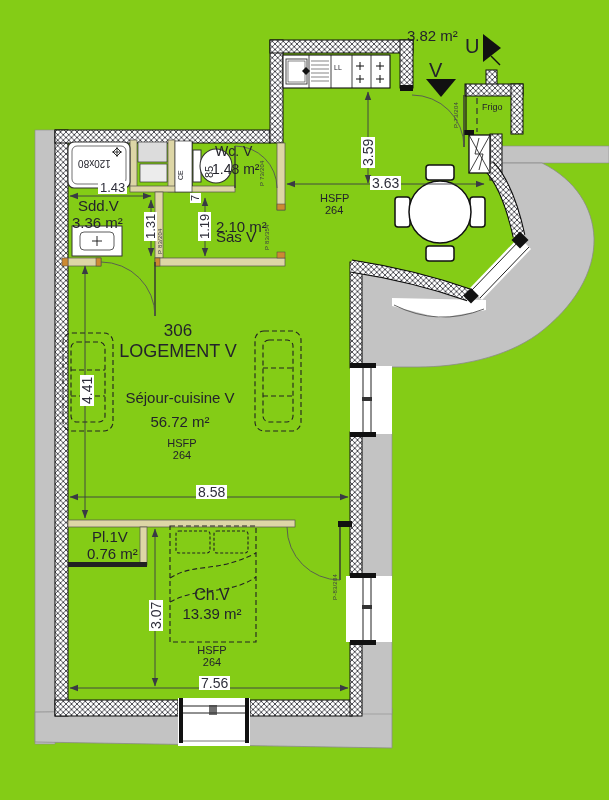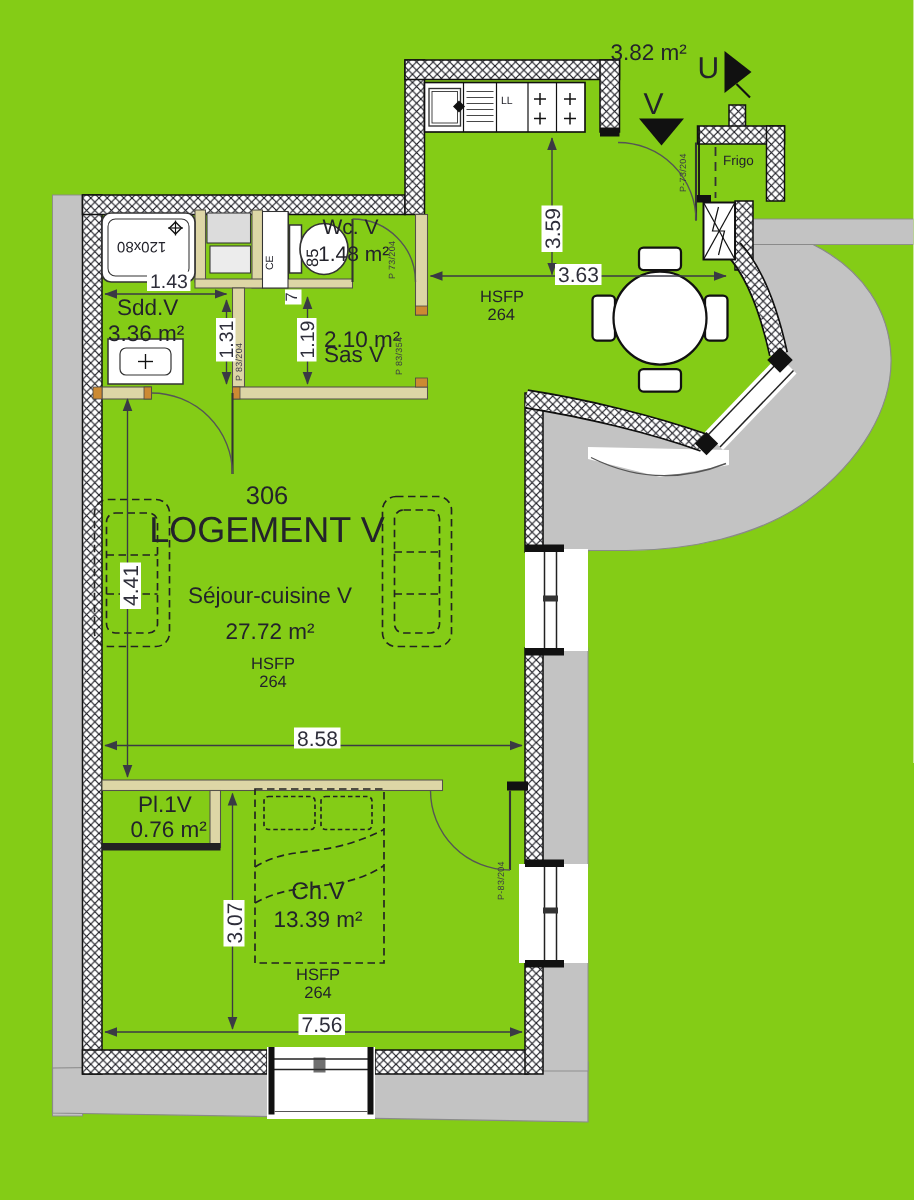--- a/index.html
+++ b/index.html
@@ -6,21 +6,21 @@
   #stage{position:relative;width:609px;height:800px;background:#84cc16;overflow:hidden;
          font-family:"Liberation Sans",sans-serif;}
   #stage svg{position:absolute;left:0;top:0;}
   .lbl{position:absolute;color:#23232b;white-space:nowrap;line-height:1;font-family:"Liberation Sans",sans-serif;}
   .dim{background:#fff;padding:0 2px;color:#2e2e3a;}
   .rot{transform:rotate(-90deg);transform-origin:0 0;}
   .rot180{transform:rotate(180deg);}
   .tag{font-size:6px;color:#3a3a44;letter-spacing:0.2px;}
   .s7{font-size:7px;} .s9{font-size:9px;} .s10{font-size:10px;} .s11{font-size:11px;}
   .s13{font-size:13px;} .s14{font-size:14px;} .s15{font-size:15px;} .s16{font-size:16px;}
-  .s17{font-size:17px;} .s19{font-size:24px;} .s20{font-size:20px;}
+  .s17{font-size:17px;} .s19{font-size:18px;} .s20{font-size:20px;}
   .ctr{transform:translateX(-50%);}
 </style>
 </head>
 <body>
 
 <div id="stage">
 
 <svg width="609" height="800" viewBox="0 0 609 800">
   <defs>
     <pattern id="hx" width="5.5" height="5.5" patternUnits="userSpaceOnUse">
@@ -270,21 +270,21 @@
 
 <div class="lbl s11" style="left:320px;top:193px;">HSFP</div>
 <div class="lbl s11" style="left:325px;top:205px;">264</div>
 
 <div class="lbl s14 dim rot" style="left:361px;top:168px;">3.59</div>
 <div class="lbl s14 dim" style="left:370px;top:176px;">3.63</div>
 
 <div class="lbl s17 ctr" style="left:178px;top:322px;">306</div>
 <div class="lbl s19 ctr" style="left:178px;top:342px;">LOGEMENT V</div>
 <div class="lbl s15 ctr" style="left:180px;top:390px;">Séjour-cuisine V</div>
-<div class="lbl s15 ctr" style="left:180px;top:414px;">27.72 m²</div>
+<div class="lbl s15 ctr" style="left:180px;top:414px;">56.72 m²</div>
 <div class="lbl s11 ctr" style="left:182px;top:438px;">HSFP</div>
 <div class="lbl s11 ctr" style="left:182px;top:450px;">264</div>
 
 <div class="lbl s14 dim rot" style="left:80px;top:406px;">4.41</div>
 <div class="lbl s14 dim" style="left:196px;top:485px;">8.58</div>
 
 <div class="lbl s15" style="left:92px;top:529px;">Pl.1V</div>
 <div class="lbl s15" style="left:87px;top:546px;">0.76 m²</div>
 
 <div class="lbl s16 ctr" style="left:212px;top:587px;">Ch.V</div>

